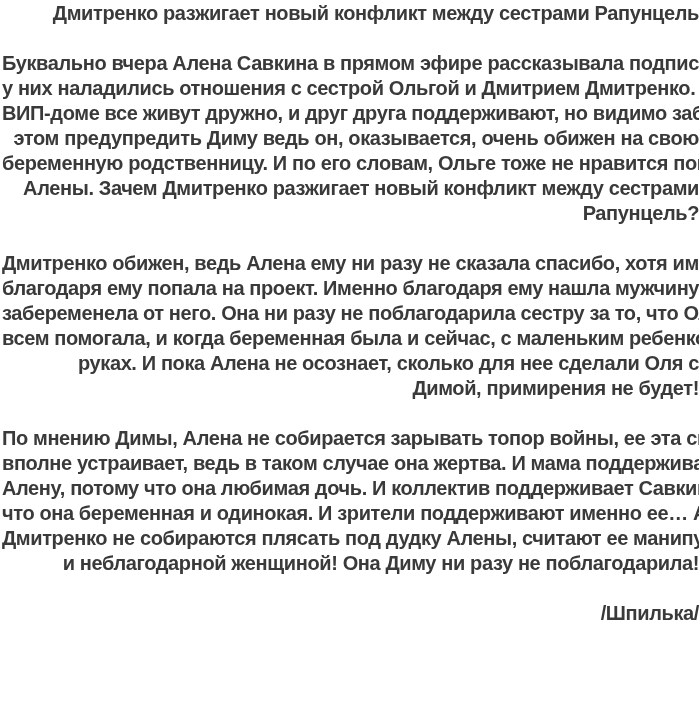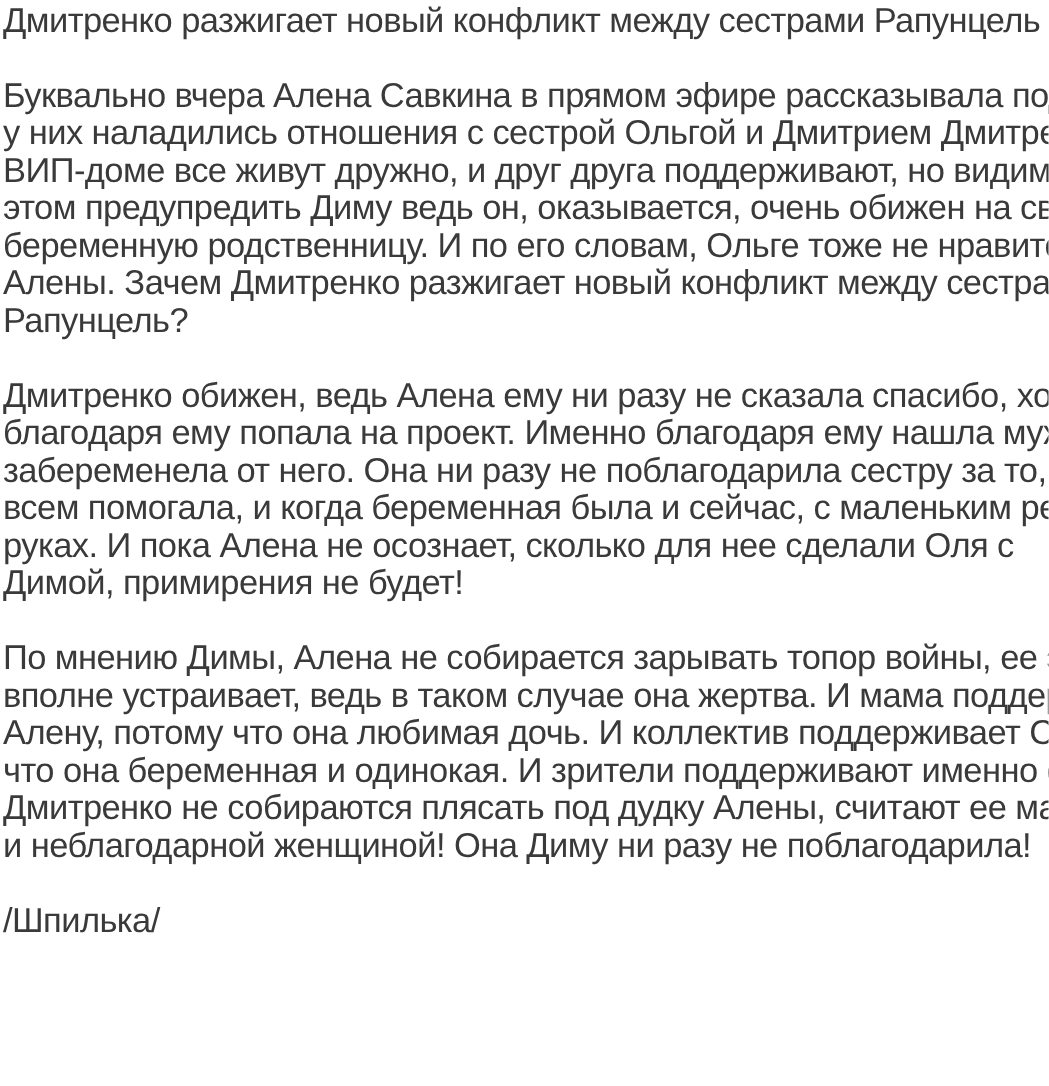--- a/index.html
+++ b/index.html
@@ -12,27 +12,28 @@
     background: #ffffff;
     overflow: hidden;
     font-family: "Liberation Sans", "DejaVu Sans", sans-serif;
     color: #3a3a3a;
   }
   .article {
     padding: 1px 0 0 2px;
   }
   .article h1,
   .article p {
-    font-size: 23px;
-    font-weight: 400;
+    font-size: 20px;
+    font-weight: 700;
     line-height: 25px;
     letter-spacing: -0.38px;
     margin: 0 0 25px 0;
     white-space: pre; 
     color: inherit;
+    text-align: right;
   }
   .article p.signature {
     margin-bottom: 0;
   }
 </style>
 </head>
 <body>
 
 <main class="article">
   <h1>Дмитренко разжигает новый конфликт между сестрами Рапунцель</h1>

